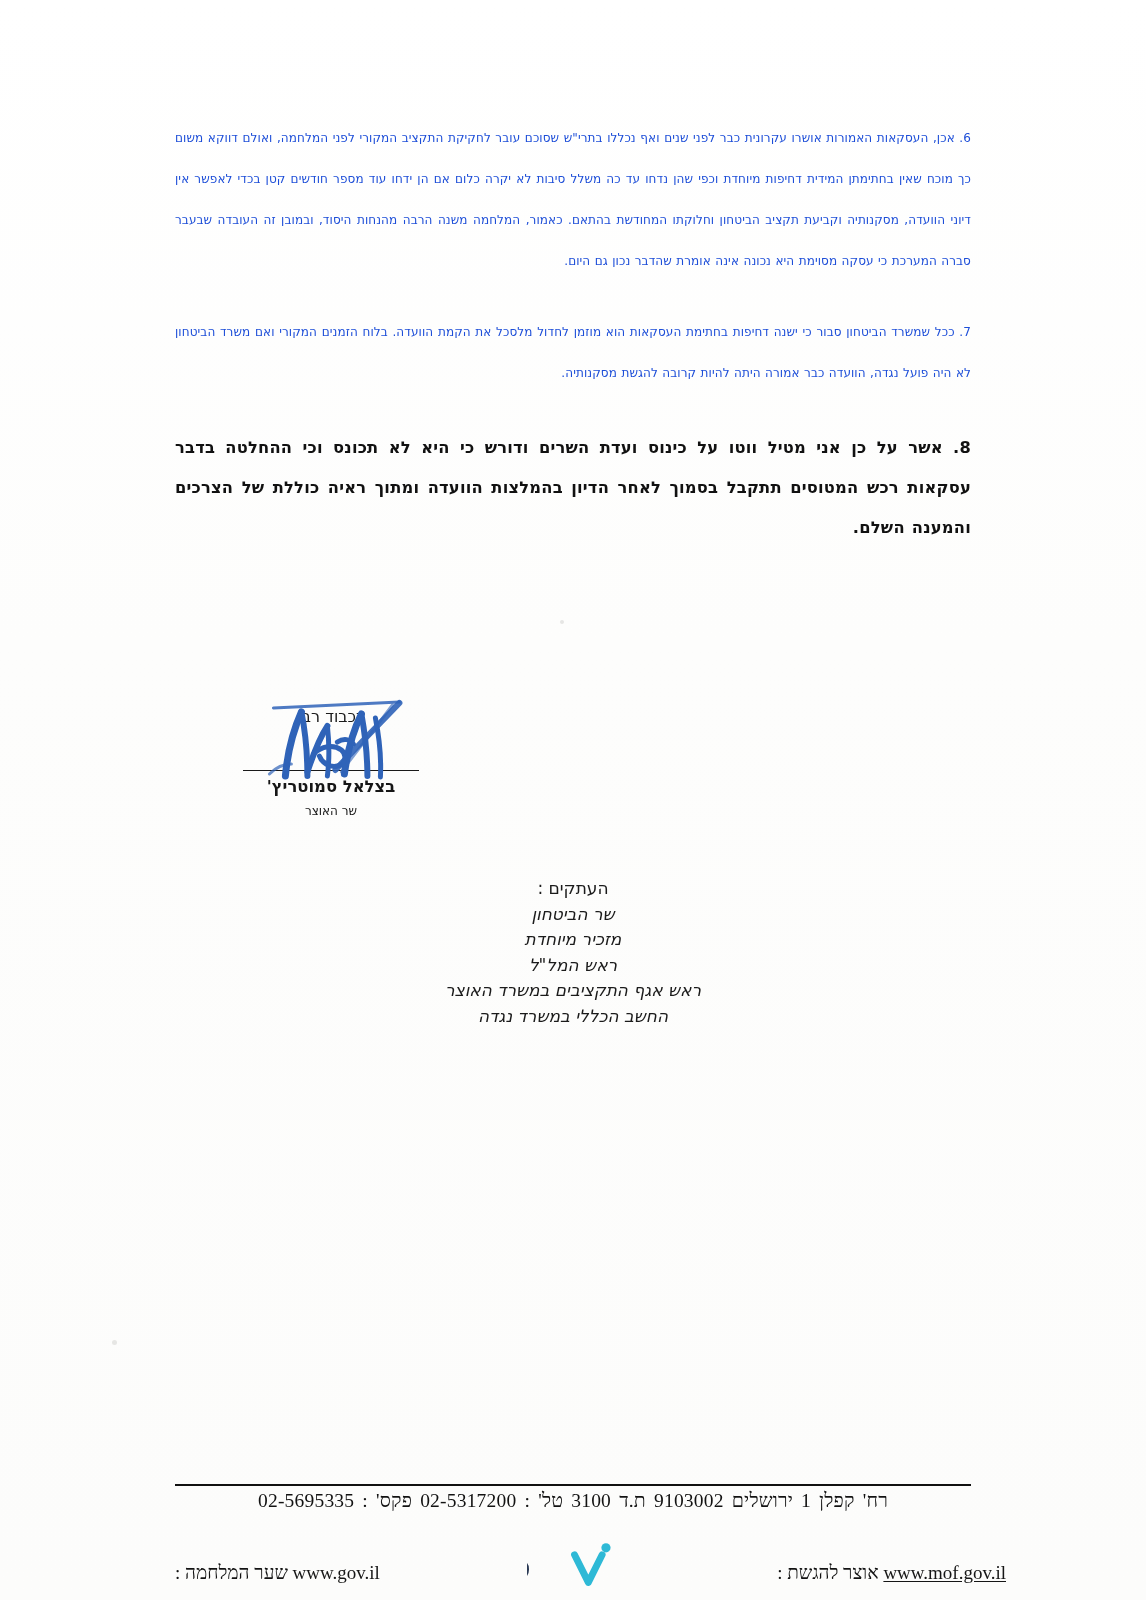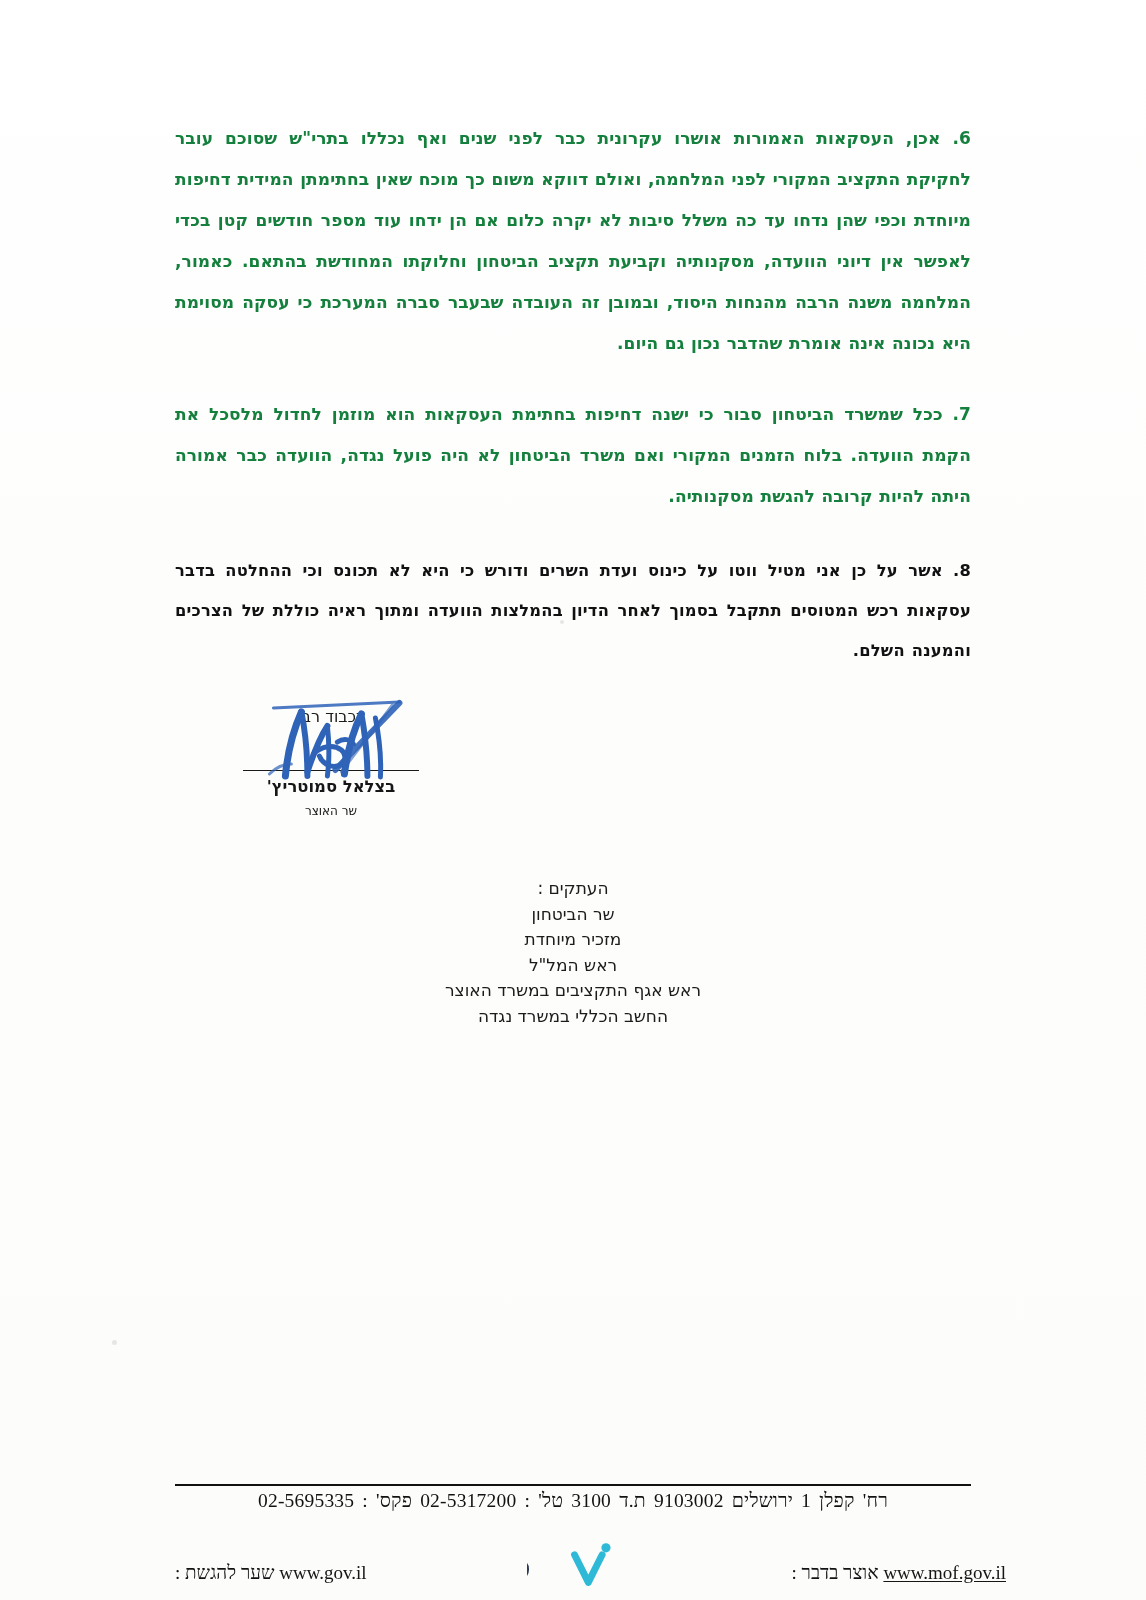--- a/index.html
+++ b/index.html
@@ -38,27 +38,26 @@
     position: absolute;
     right: 175px;
     left: 175px;
     top: 118px;
   }
 
   .para {
     direction: rtl;
     text-align: justify;
     text-align-last: right;
-    font-size: 17px;
+    font-size: 12px;
     line-height: 41px;
     letter-spacing: 0.1px;
     word-spacing: 0.5px;
     margin: 0 0 26px 0;
-    color: #15803d;
-    font-weight: bold;
+    color: #1d4ed8;
   }
   .para .num { }
 
   .para.bold {
     font-family: "DejaVu Sans", "Liberation Sans", sans-serif;
     font-weight: 700;
     font-size: 16.3px;
     line-height: 40px;
     letter-spacing: 0.2px;
     word-spacing: 1.2px;
@@ -133,20 +132,21 @@
   .copies-inner {
     display: inline-block;
     text-align: center;
     width: 100%;
   }
   .copies-line {
     font-size: 17px;
     line-height: 25.6px;
     color: #1b1b1b;
     white-space: nowrap;
+    font-style: italic;
   }
   .copies-heading {
     font-size: 17px;
     line-height: 25.6px;
     color: #1b1b1b;
   }
 
   
   .footer {
     position: absolute;
@@ -299,30 +299,30 @@
 
   <div class="footer">
     <div class="footer-rule"></div>
 
     <div class="footer-addr">רח' קפלן 1  ירושלים  9103002  ת.ד  3100   טל' : 02-5317200   פקס' : 02-5695335</div>
 
     <div class="footer-row2">
 
       <div class="footer-left">
         <span class="url">www.gov.il</span>
-        <span>שער להגשת :</span>
+        <span>שער המלחמה :</span>
       </div>
 
       <svg class="gov-logo" viewBox="0 0 120 68" xmlns="http://www.w3.org/2000/svg">
         <text x="4" y="50" font-family="DejaVu Sans, sans-serif" font-size="44" fill="#2b3a55" letter-spacing="-1">go</text>
         <path d="M62 18 L80 54 L98 18" stroke="#2eb9d6" stroke-width="9" fill="none" stroke-linecap="round" stroke-linejoin="round"></path>
         <circle cx="103" cy="9" r="6" fill="#2eb9d6"></circle>
       </svg>
 
       <div class="footer-right">
         <span class="url">www.mof.gov.il</span>
-        <span>אוצר בדבר :</span>
+        <span>אוצר להגשת :</span>
       </div>
 
     </div>
   </div>
 
 </div>
 
 </body></html>

